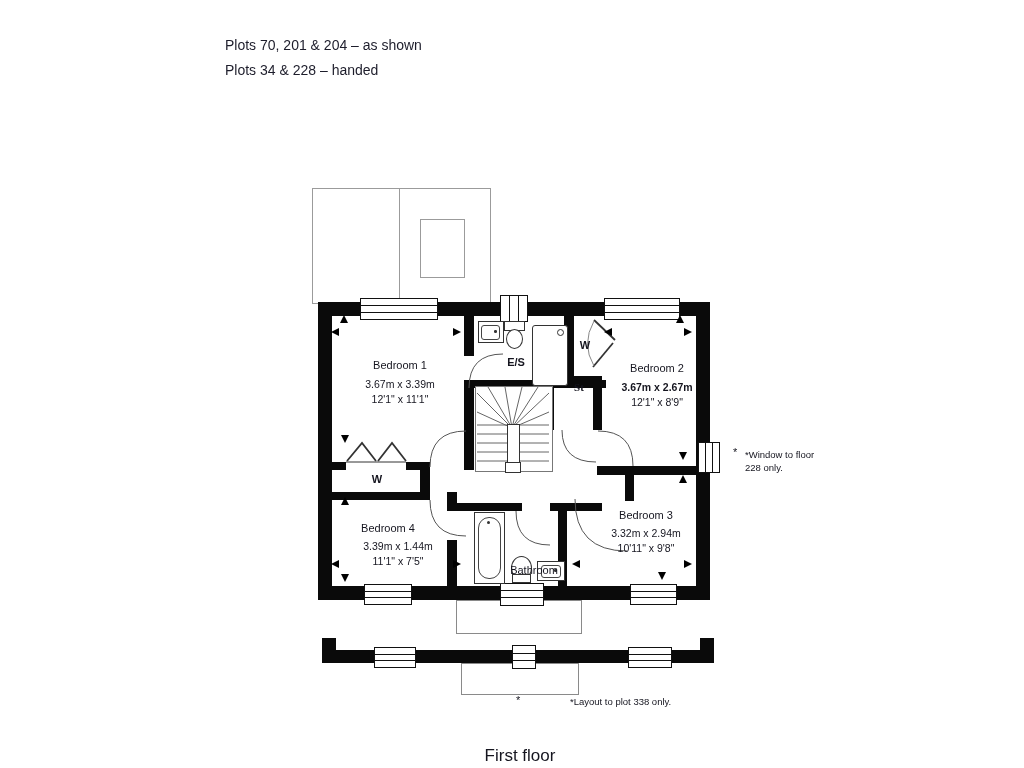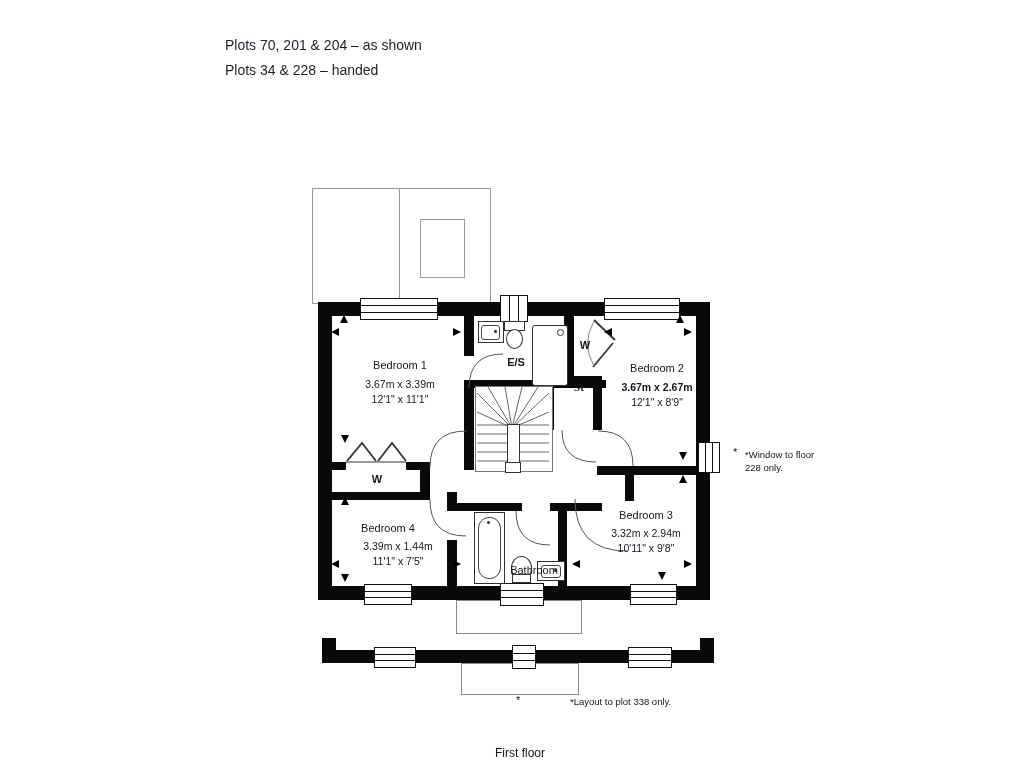--- a/index.html
+++ b/index.html
@@ -24,21 +24,21 @@
     background-position:32% 0,66% 0;}
   .fix{background:#fff;border:1.5px solid #333;}
   .fix-in{background:#fff;border:1px solid #444;}
   .dot{background:#333;border-radius:50%;}
   .oval{background:#fff;border:1.5px solid #333;border-radius:50%;}
   
   .rlabel{font-size:11px;font-weight:400;text-align:center;width:130px;color:#15151f;}
   .rdim{font-size:10.5px;text-align:center;width:130px;color:#15151f;}
   .small-label{font-size:11px;font-weight:700;text-align:center;width:30px;color:#15151f;}
   .note{font-size:9.5px;color:#15151f;line-height:13px;}
-  #floor-label{left:460px;top:746px;width:120px;font-size:12px;text-align:center;color:#15151f;}
+  #floor-label{left:460px;top:746px;width:120px;font-size:17px;text-align:center;color:#15151f;}
   
   .ar{width:0;height:0;}
   .ar-up{border-left:4.5px solid transparent;border-right:4.5px solid transparent;border-bottom:8px solid #000;}
   .ar-down{border-left:4.5px solid transparent;border-right:4.5px solid transparent;border-top:8px solid #000;}
   .ar-left{border-top:4.5px solid transparent;border-bottom:4.5px solid transparent;border-right:8px solid #000;}
   .ar-right{border-top:4.5px solid transparent;border-bottom:4.5px solid transparent;border-left:8px solid #000;}
   svg{pointer-events:none;}
 </style>
 </head>
 <body>

